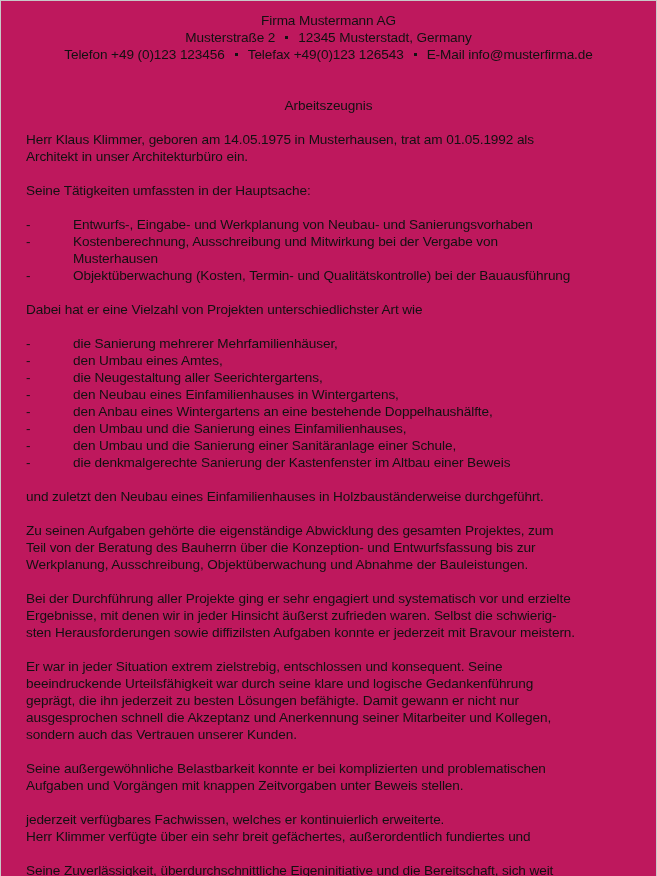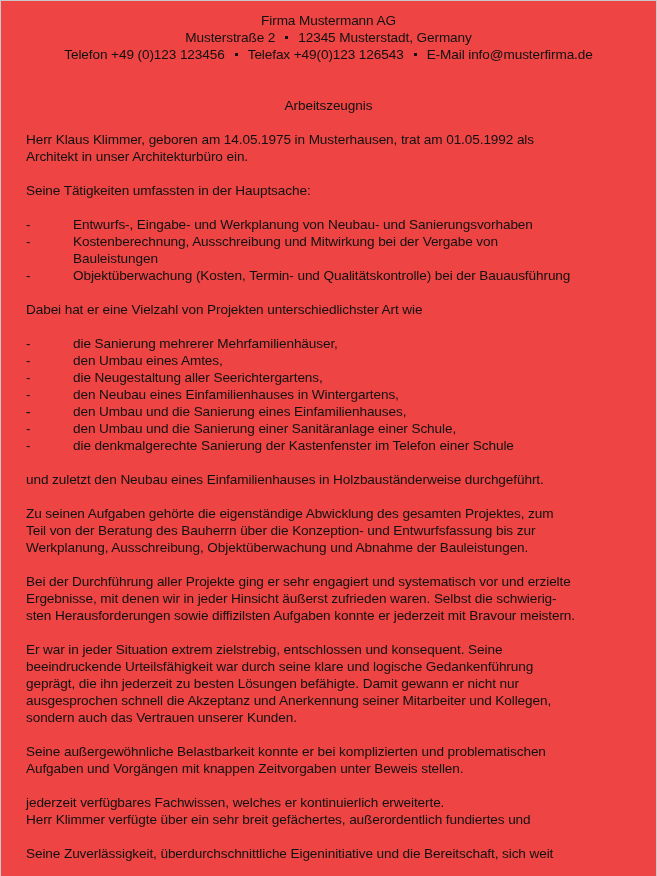--- a/index.html
+++ b/index.html
@@ -12,21 +12,21 @@
       height: 876px;
       overflow: hidden;
       position: relative;
     }
     .page {
       position: absolute;
       left: 0;
       top: 0;
       width: 655px;
       height: 876px;
-      background: #ef4444;
+      background: #be185d;
       border-top: 1px solid #c8c8c8;
       border-left: 1px solid #c8c8c8;
       border-right: 1px solid #c8c8c8;
       font-family: "Liberation Sans", sans-serif;
       font-size: 13.6px;
       color: #111111;
       letter-spacing: -0.1px;
     }
     .header {
       position: absolute;
@@ -108,39 +108,39 @@
     <div class="para">Seine Tätigkeiten umfassten in der Hauptsache:</div>
 
     <ul class="list">
       <li>
         <span class="dash">-</span>
         <div class="nowrap">Entwurfs-, Eingabe- und Werkplanung von Neubau- und Sanierungsvorhaben</div>
       </li>
       <li>
         <span class="dash">-</span>
         <div class="nowrap">Kostenberechnung, Ausschreibung und Mitwirkung bei der Vergabe von</div>
-        <div class="nowrap">Bauleistungen</div>
+        <div class="nowrap">Musterhausen</div>
       </li>
       <li>
         <span class="dash">-</span>
         <div class="nowrap">Objektüberwachung (Kosten, Termin- und Qualitätskontrolle) bei der Bauausführung</div>
       </li>
     </ul>
 
     <div class="para">Dabei hat er eine Vielzahl von Projekten unterschiedlichster Art wie</div>
 
     <ul class="list">
       <li><span class="dash">-</span><span class="nowrap">die Sanierung mehrerer Mehrfamilienhäuser,</span></li>
       <li><span class="dash">-</span><span class="nowrap">den Umbau eines Amtes,</span></li>
       <li><span class="dash">-</span><span class="nowrap">die Neugestaltung aller Seerichtergartens,</span></li>
       <li><span class="dash">-</span><span class="nowrap">den Neubau eines Einfamilienhauses in Wintergartens,</span></li>
-      <li><span class="dash">-</span></li>
+      <li><span class="dash">-</span><span class="nowrap">den Anbau eines Wintergartens an eine bestehende Doppelhaushälfte,</span></li>
       <li><span class="dash">-</span><span class="nowrap">den Umbau und die Sanierung eines Einfamilienhauses,</span></li>
       <li><span class="dash">-</span><span class="nowrap">den Umbau und die Sanierung einer Sanitäranlage einer Schule,</span></li>
-      <li><span class="dash">-</span><span class="nowrap">die denkmalgerechte Sanierung der Kastenfenster im Telefon einer Schule</span></li>
+      <li><span class="dash">-</span><span class="nowrap">die denkmalgerechte Sanierung der Kastenfenster im Altbau einer Beweis</span></li>
     </ul>
 
     <div class="para nowrap">und zuletzt den Neubau eines Einfamilienhauses in Holzbauständerweise durchgeführt.</div>
 
     <div class="para">
       <div class="nowrap">Zu seinen Aufgaben gehörte die eigenständige Abwicklung des gesamten Projektes, zum</div>
       <div class="nowrap">Teil von der Beratung des Bauherrn über die Konzeption- und Entwurfsfassung bis zur</div>
       <div class="nowrap">Werkplanung, Ausschreibung, Objektüberwachung und Abnahme der Bauleistungen.</div>
     </div>
 

